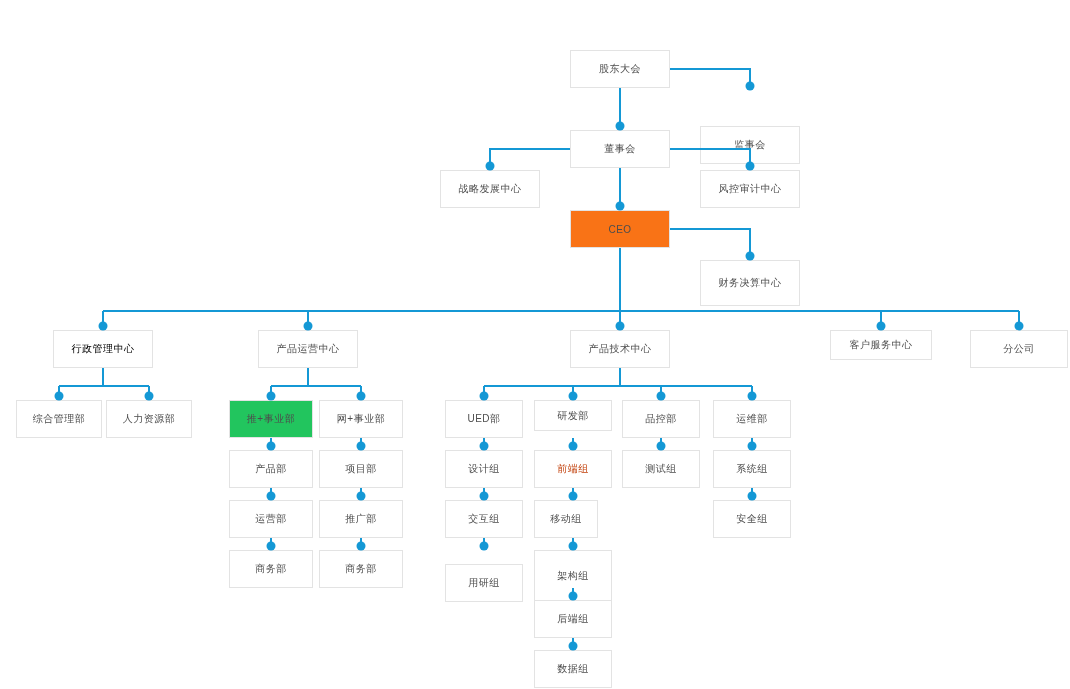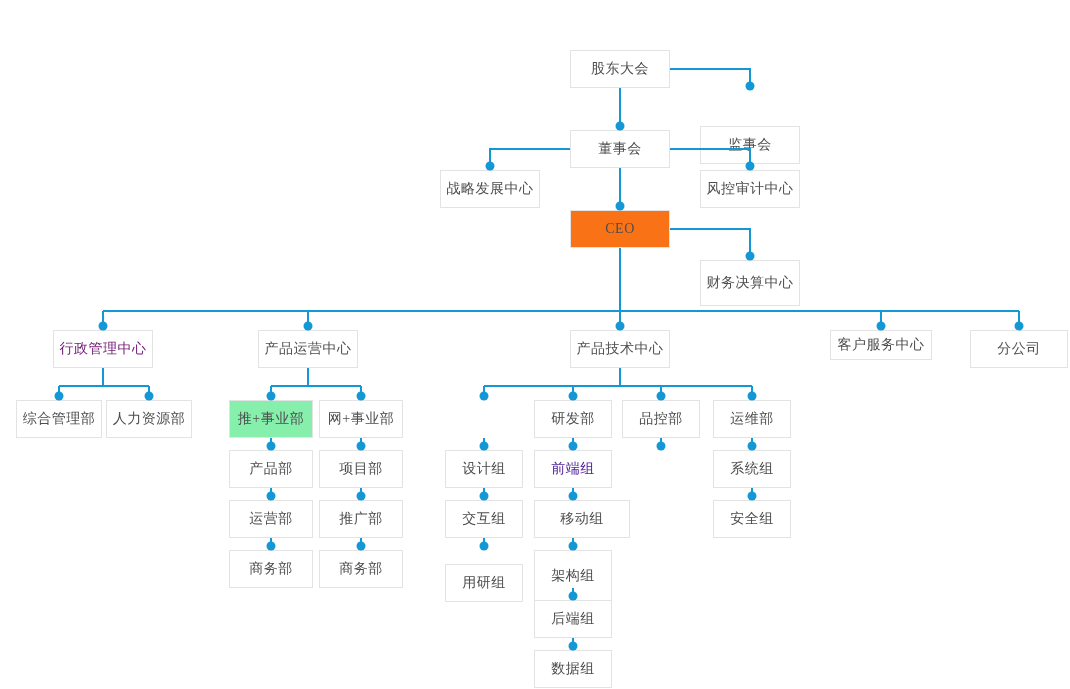--- a/index.html
+++ b/index.html
@@ -29,25 +29,24 @@
     box-sizing: border-box;
     background: #ffffff;
     border: 1px solid #e3e3e3;
     display: flex;
     align-items: center;
     justify-content: center;
     z-index: 1;
     cursor: default;
   }
   .org-node span {
-    font-size: 14px;
+    font-size: 10px;
     color: #4d4d4d;
     letter-spacing: 0.5px;
     white-space: nowrap;
-    font-family: Liberation Serif, serif;
   }
 </style>
 </head>
 <body>
 
 <div id="canvas">
   <svg id="edge-layer" width="1070" height="689">
       <path d="M670,69 L750,69 L750,90" fill="none" stroke="#1498d5" stroke-width="2"></path>
       <circle cx="750" cy="86" r="4.5" fill="#1498d5"></circle>
       <path d="M620,88 L620,130" fill="none" stroke="#1498d5" stroke-width="2"></path>
@@ -144,41 +143,41 @@
     <div class="org-node" style="left: 700px; top: 170px; width: 100px; height: 38px; border-color: rgb(227, 227, 227); background: rgb(255, 255, 255);">
       <span style="color: rgb(77, 77, 77);">风控审计中心</span>
     </div>
     <div class="org-node" style="left: 570px; top: 210px; width: 100px; height: 38px; border-color: rgb(227, 227, 227); background: #f97316;">
       <span style="color: rgb(77, 77, 77);">CEO</span>
     </div>
     <div class="org-node" style="left: 700px; top: 260px; width: 100px; height: 46px; border-color: rgb(227, 227, 227); background: rgb(255, 255, 255);">
       <span style="color: rgb(77, 77, 77);">财务决算中心</span>
     </div>
     <div class="org-node" style="left: 53px; top: 330px; width: 100px; height: 38px; border-color: rgb(227, 227, 227); background: rgb(255, 255, 255);">
-      <span style="color: #701a75;">行政管理中心</span>
+      <span style="color: #000000;">行政管理中心</span>
     </div>
     <div class="org-node" style="left: 258px; top: 330px; width: 100px; height: 38px; border-color: rgb(227, 227, 227); background: rgb(255, 255, 255);">
       <span style="color: rgb(77, 77, 77);">产品运营中心</span>
     </div>
     <div class="org-node" style="left: 570px; top: 330px; width: 100px; height: 38px; border-color: rgb(227, 227, 227); background: rgb(255, 255, 255);">
       <span style="color: rgb(77, 77, 77);">产品技术中心</span>
     </div>
     <div class="org-node" style="left: 830px; top: 330px; width: 102px; height: 30px; border-color: rgb(227, 227, 227); background: rgb(255, 255, 255);">
       <span style="color: rgb(77, 77, 77);">客户服务中心</span>
     </div>
     <div class="org-node" style="left: 970px; top: 330px; width: 98px; height: 38px; border-color: rgb(227, 227, 227); background: rgb(255, 255, 255);">
       <span style="color: rgb(77, 77, 77);">分公司</span>
     </div>
     <div class="org-node" style="left: 16px; top: 400px; width: 86px; height: 38px; border-color: rgb(227, 227, 227); background: rgb(255, 255, 255);">
       <span style="color: rgb(77, 77, 77);">综合管理部</span>
     </div>
     <div class="org-node" style="left: 106px; top: 400px; width: 86px; height: 38px; border-color: rgb(227, 227, 227); background: rgb(255, 255, 255);">
       <span style="color: rgb(77, 77, 77);">人力资源部</span>
     </div>
-    <div class="org-node" style="left: 229px; top: 400px; width: 84px; height: 38px; border-color: rgb(227, 227, 227); background: #86efac;">
+    <div class="org-node" style="left: 229px; top: 400px; width: 84px; height: 38px; border-color: rgb(227, 227, 227); background: #22c55e;">
       <span style="color: rgb(77, 77, 77);">推+事业部</span>
     </div>
     <div class="org-node" style="left: 229px; top: 450px; width: 84px; height: 38px; border-color: rgb(227, 227, 227); background: rgb(255, 255, 255);">
       <span style="color: rgb(77, 77, 77);">产品部</span>
     </div>
     <div class="org-node" style="left: 229px; top: 500px; width: 84px; height: 38px; border-color: rgb(227, 227, 227); background: rgb(255, 255, 255);">
       <span style="color: rgb(77, 77, 77);">运营部</span>
     </div>
     <div class="org-node" style="left: 229px; top: 550px; width: 84px; height: 38px; border-color: rgb(227, 227, 227); background: rgb(255, 255, 255);">
       <span style="color: rgb(77, 77, 77);">商务部</span>
@@ -188,49 +187,55 @@
     </div>
     <div class="org-node" style="left: 319px; top: 450px; width: 84px; height: 38px; border-color: rgb(227, 227, 227); background: rgb(255, 255, 255);">
       <span style="color: rgb(77, 77, 77);">项目部</span>
     </div>
     <div class="org-node" style="left: 319px; top: 500px; width: 84px; height: 38px; border-color: rgb(227, 227, 227); background: rgb(255, 255, 255);">
       <span style="color: rgb(77, 77, 77);">推广部</span>
     </div>
     <div class="org-node" style="left: 319px; top: 550px; width: 84px; height: 38px; border-color: rgb(227, 227, 227); background: rgb(255, 255, 255);">
       <span style="color: rgb(77, 77, 77);">商务部</span>
     </div>
+    <div class="org-node" style="left: 445px; top: 400px; width: 78px; height: 38px; border-color: rgb(227, 227, 227); background: rgb(255, 255, 255);">
+      <span style="color: rgb(77, 77, 77);">UED部</span>
+    </div>
     <div class="org-node" style="left: 445px; top: 450px; width: 78px; height: 38px; border-color: rgb(227, 227, 227); background: rgb(255, 255, 255);">
       <span style="color: rgb(77, 77, 77);">设计组</span>
     </div>
     <div class="org-node" style="left: 445px; top: 500px; width: 78px; height: 38px; border-color: rgb(227, 227, 227); background: rgb(255, 255, 255);">
       <span style="color: rgb(77, 77, 77);">交互组</span>
     </div>
     <div class="org-node" style="left: 445px; top: 564px; width: 78px; height: 38px; border-color: rgb(227, 227, 227); background: rgb(255, 255, 255);">
       <span style="color: rgb(77, 77, 77);">用研组</span>
     </div>
-    <div class="org-node" style="left: 534px; top: 400px; width: 78px; height: 38px; border-color: rgb(227, 227, 227); background: rgb(255, 255, 255);">
+    <div class="org-node" style="left: 534px; top: 400px; width: 78px; height: 31px; border-color: rgb(227, 227, 227); background: rgb(255, 255, 255);">
       <span style="color: rgb(77, 77, 77);">研发部</span>
     </div>
     <div class="org-node" style="left: 534px; top: 450px; width: 78px; height: 38px; border-color: rgb(227, 227, 227); background: rgb(255, 255, 255);">
-      <span style="color: #4c1d95;">前端组</span>
-    </div>
-    <div class="org-node" style="left: 534px; top: 500px; width: 96px; height: 38px; border-color: rgb(227, 227, 227); background: rgb(255, 255, 255);">
+      <span style="color: #c2410c;">前端组</span>
+    </div>
+    <div class="org-node" style="left: 534px; top: 500px; width: 64px; height: 38px; border-color: rgb(227, 227, 227); background: rgb(255, 255, 255);">
       <span style="color: rgb(77, 77, 77);">移动组</span>
     </div>
     <div class="org-node" style="left: 534px; top: 550px; width: 78px; height: 52px; border-color: rgb(227, 227, 227); background: rgb(255, 255, 255);">
       <span style="color: rgb(77, 77, 77);">架构组</span>
     </div>
     <div class="org-node" style="left: 534px; top: 600px; width: 78px; height: 38px; border-color: rgb(227, 227, 227); background: rgb(255, 255, 255);">
       <span style="color: rgb(77, 77, 77);">后端组</span>
     </div>
     <div class="org-node" style="left: 534px; top: 650px; width: 78px; height: 38px; border-color: rgb(227, 227, 227); background: rgb(255, 255, 255);">
       <span style="color: rgb(77, 77, 77);">数据组</span>
     </div>
     <div class="org-node" style="left: 622px; top: 400px; width: 78px; height: 38px; border-color: rgb(227, 227, 227); background: rgb(255, 255, 255);">
       <span style="color: rgb(77, 77, 77);">品控部</span>
+    </div>
+    <div class="org-node" style="left: 622px; top: 450px; width: 78px; height: 38px; border-color: rgb(227, 227, 227); background: rgb(255, 255, 255);">
+      <span style="color: rgb(77, 77, 77);">测试组</span>
     </div>
     <div class="org-node" style="left: 713px; top: 400px; width: 78px; height: 38px; border-color: rgb(227, 227, 227); background: rgb(255, 255, 255);">
       <span style="color: rgb(77, 77, 77);">运维部</span>
     </div>
     <div class="org-node" style="left: 713px; top: 450px; width: 78px; height: 38px; border-color: rgb(227, 227, 227); background: rgb(255, 255, 255);">
       <span style="color: rgb(77, 77, 77);">系统组</span>
     </div>
     <div class="org-node" style="left: 713px; top: 500px; width: 78px; height: 38px; border-color: rgb(227, 227, 227); background: rgb(255, 255, 255);">
       <span style="color: rgb(77, 77, 77);">安全组</span>
     </div>

